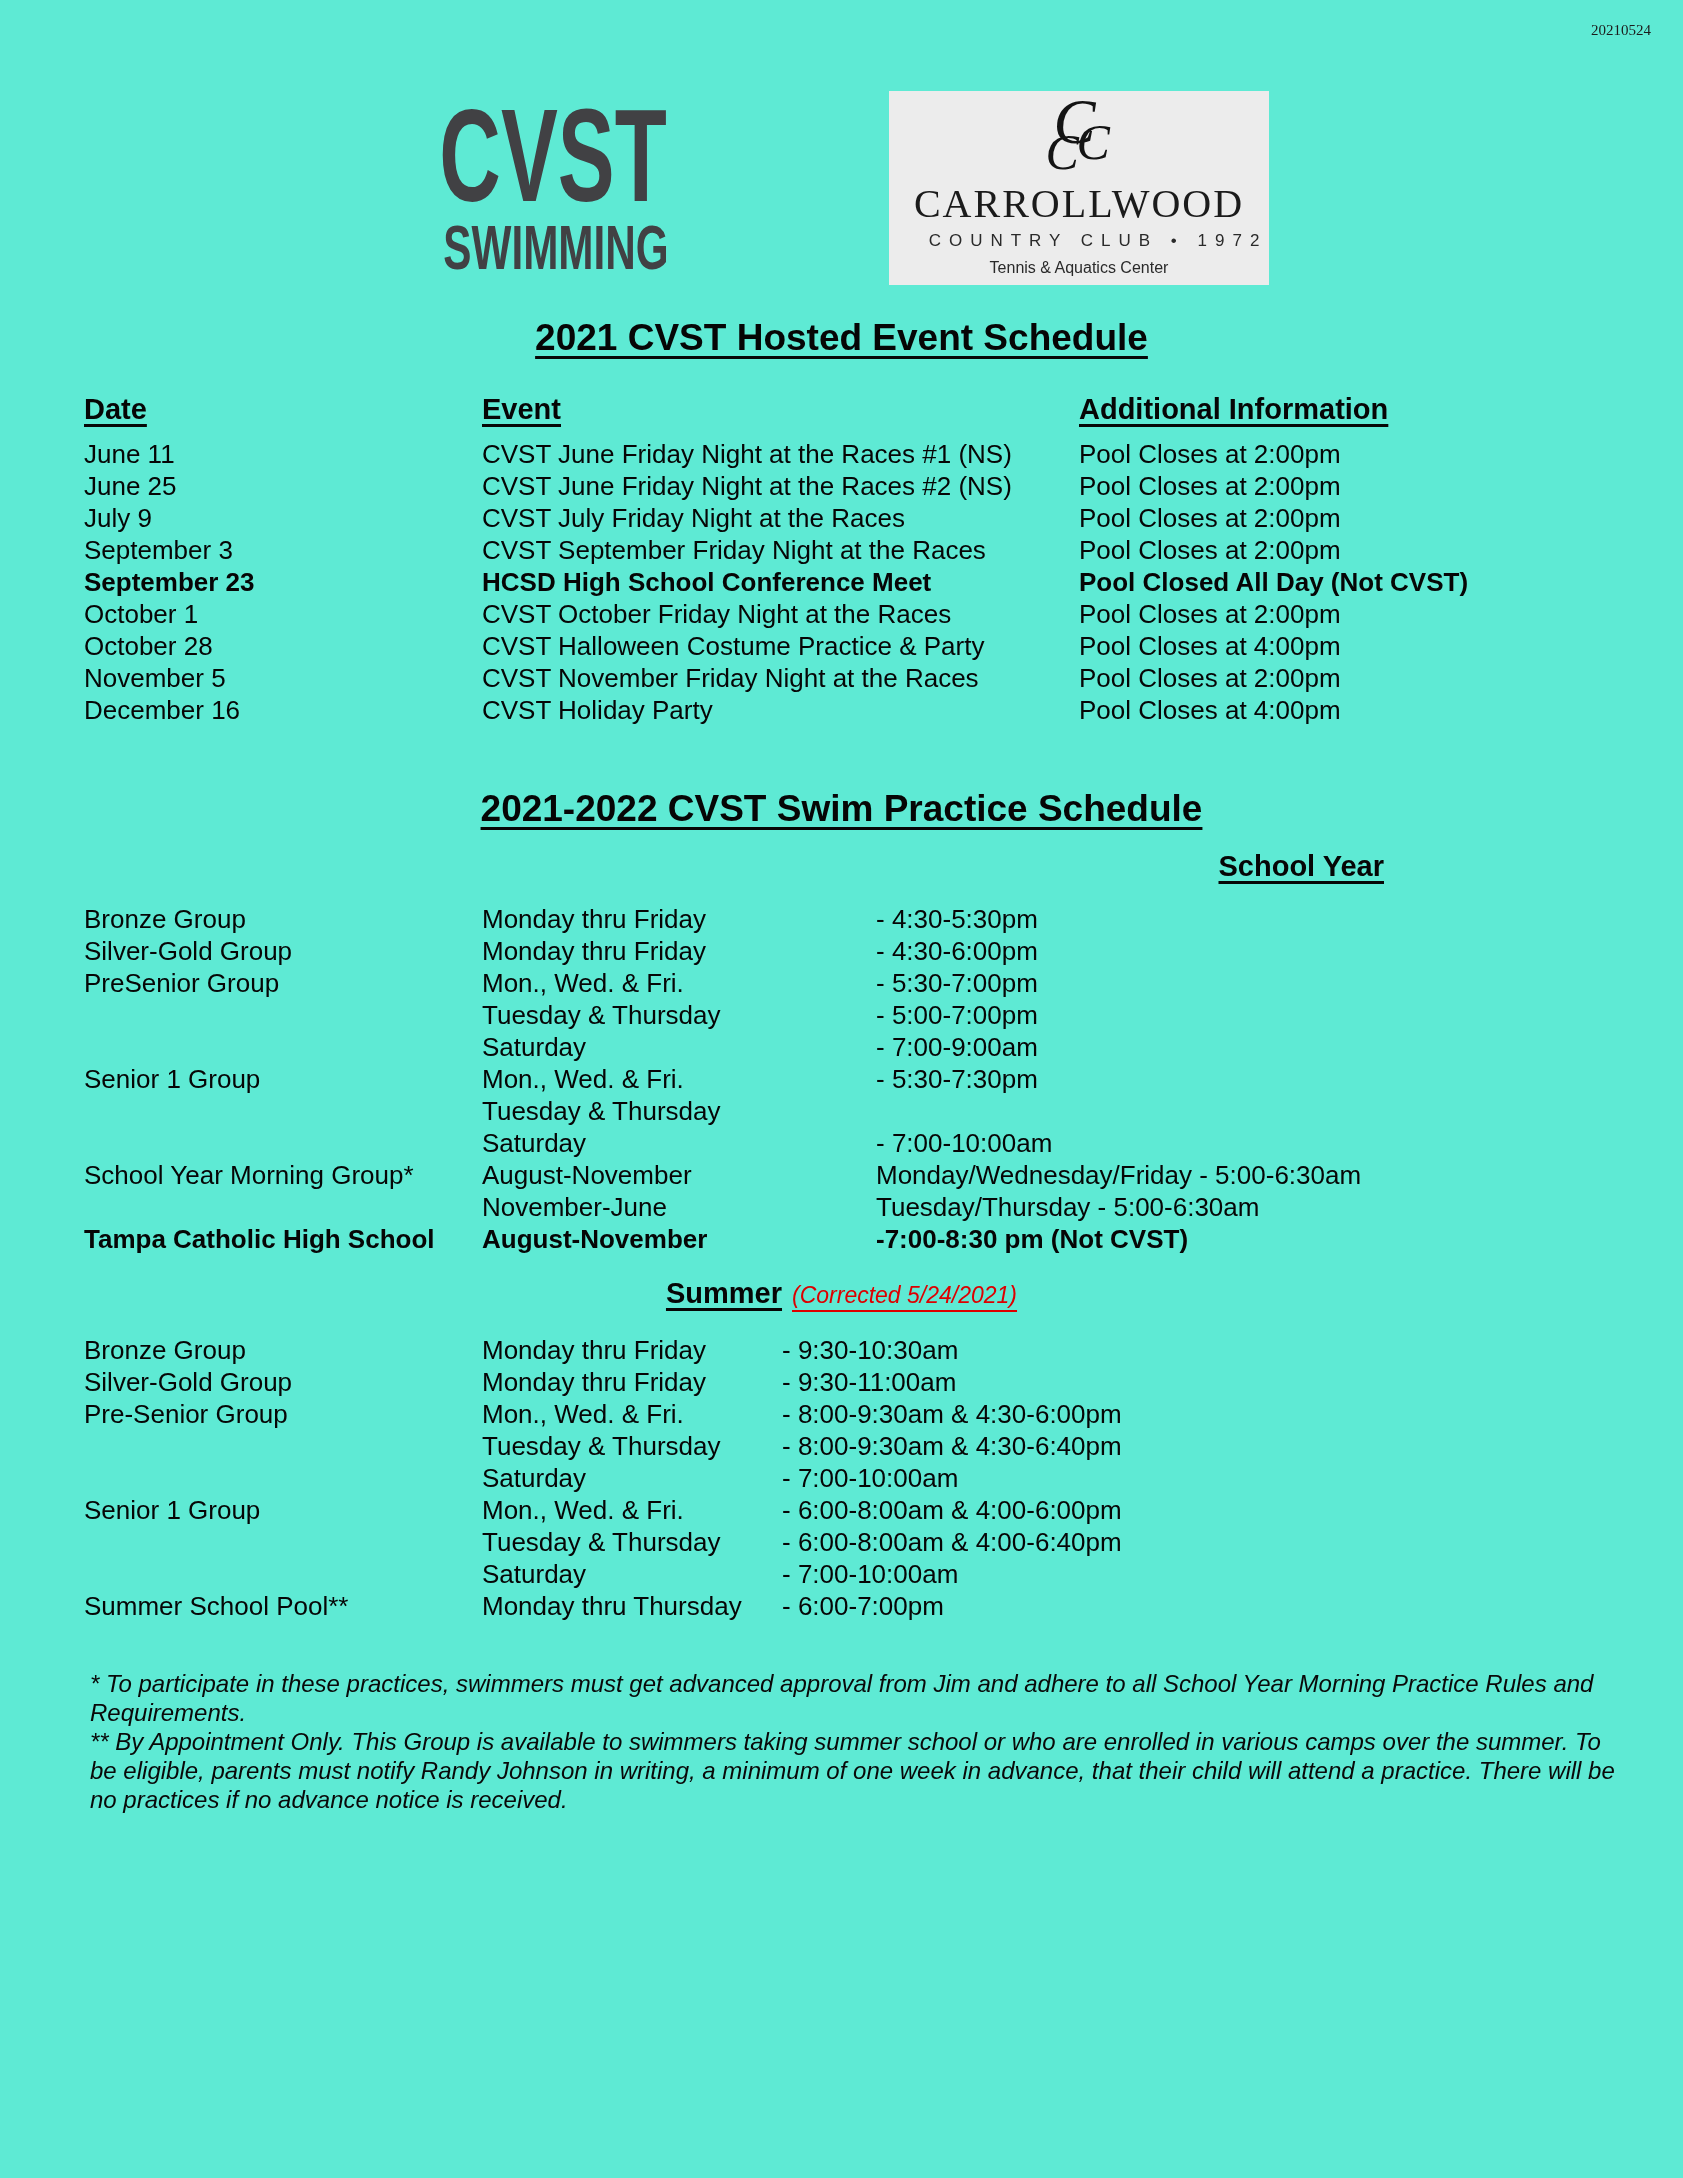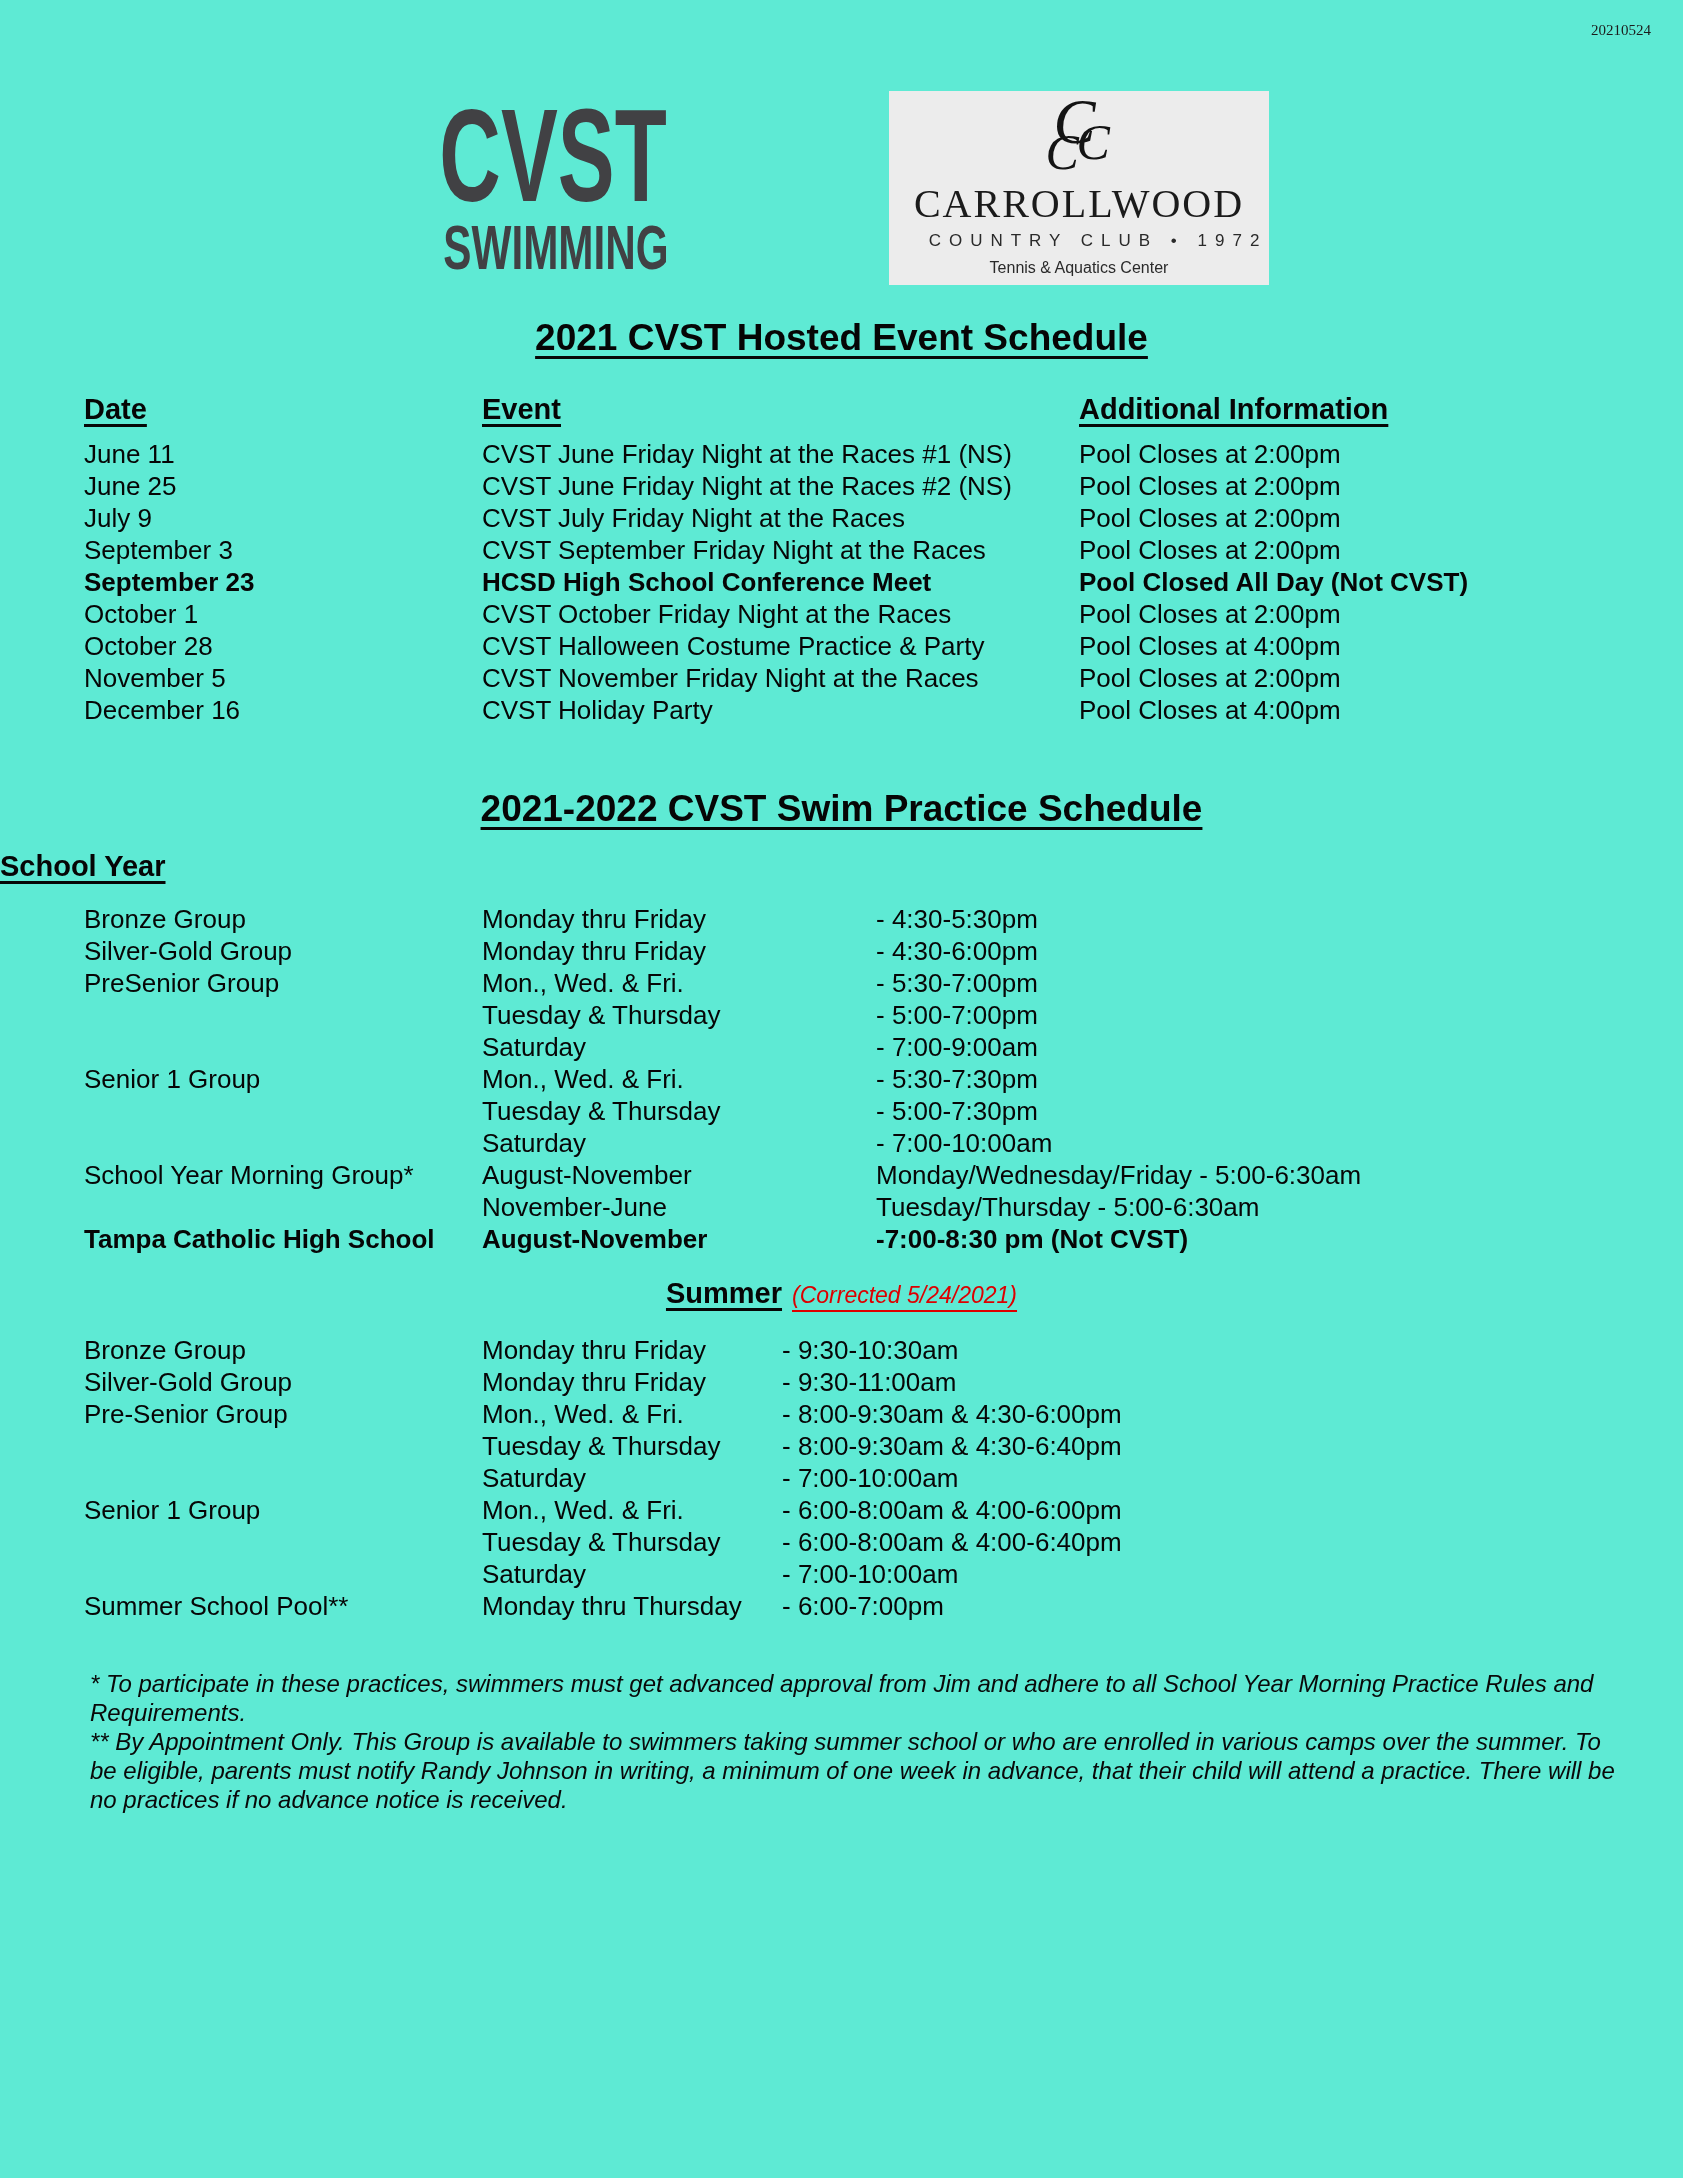--- a/index.html
+++ b/index.html
@@ -40,21 +40,21 @@
   }
   
   .h1 {
     position:absolute; left:0; width:1683px; text-align:center;
     font-size:37px; font-weight:bold;
     text-decoration:underline; text-decoration-thickness:3px; text-underline-offset:6px;
   }
   .h1.event-title { top:317px; }
   .h1.practice-title { top:788px; }
   .h2 {
-    position:absolute; left:0; width:1384px; text-align:left;
+    position:absolute; left:0; width:1384px; text-align:right;
     font-size:29px; font-weight:bold;
     text-decoration:underline; text-decoration-thickness:3px; text-underline-offset:5px;
   }
   .h2.school-year { top:850px; }
   .summer-head {
     position:absolute; left:0; top:1277px; width:1683px; text-align:center;
   }
   .summer-head .sm {
     font-size:29px; font-weight:bold;
     text-decoration:underline; text-decoration-thickness:3px; text-underline-offset:5px;
@@ -198,21 +198,20 @@
           <div class="tcell">- 7:00-9:00am</div>
         </div>
         <div class="trow">
           <div class="tcell">Senior 1 Group</div>
           <div class="tcell">Mon., Wed. &amp; Fri.</div>
           <div class="tcell">- 5:30-7:30pm</div>
         </div>
         <div class="trow">
           <div class="tcell"></div>
           <div class="tcell">Tuesday &amp; Thursday</div>
-          <div class="tcell">- 5:00-7:30pm</div>
         </div>
         <div class="trow">
           <div class="tcell"></div>
           <div class="tcell">Saturday</div>
           <div class="tcell">- 7:00-10:00am</div>
         </div>
         <div class="trow">
           <div class="tcell">School Year Morning Group*</div>
           <div class="tcell">August-November</div>
           <div class="tcell">Monday/Wednesday/Friday - 5:00-6:30am</div>

